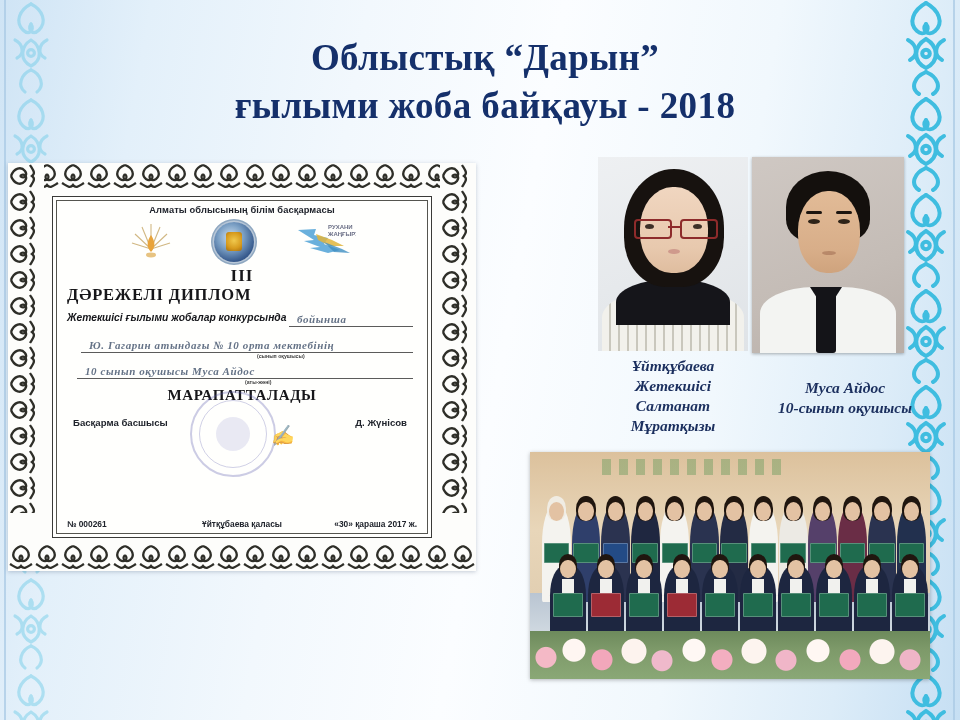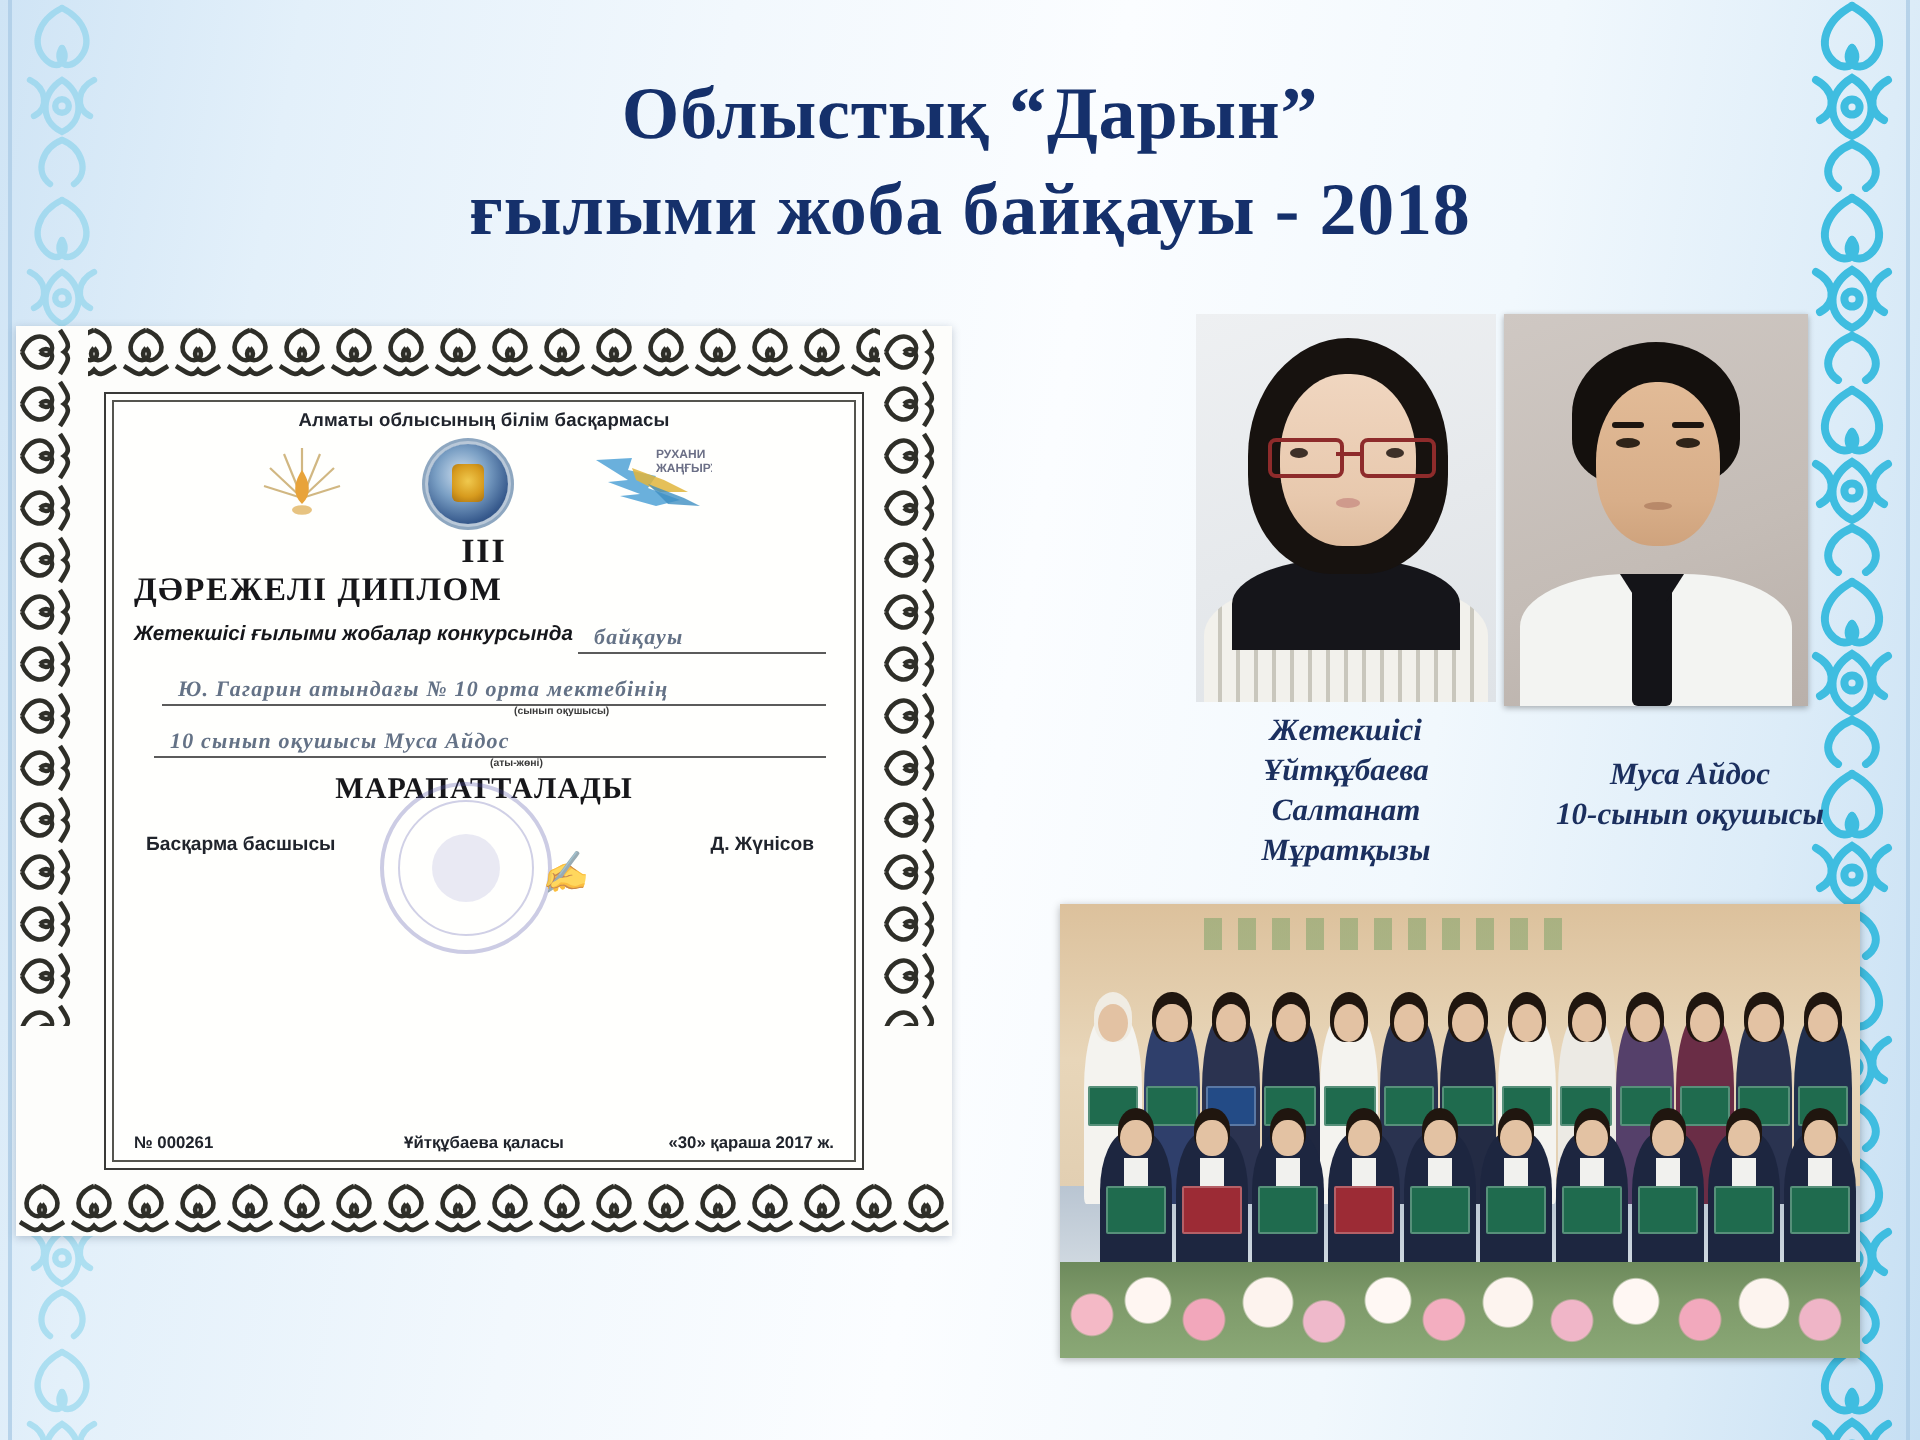--- a/index.html
+++ b/index.html
@@ -20,21 +20,21 @@
   
   #title{
     position:absolute;left:120px;top:34px;width:730px;text-align:center;
     font-family:"Liberation Serif", serif;font-weight:bold;
     color:#15306b;font-size:37px;line-height:1.30;
     letter-spacing:.4px;
   }
   #title .l2{display:block;}
   
   #diploma{
-    position:absolute;left:8px;top:163px;width:468px;height:455px;
+    position:absolute;left:8px;top:163px;width:468px;height:408px;
     background:#fdfdfb;box-shadow:0 1px 4px rgba(40,60,90,.25);
     overflow:hidden;
   }
   .dip-orn{position:absolute;background-repeat:repeat;}
   #dip-orn-t{left:0;top:0;right:0;height:27px;}
   #dip-orn-b{left:0;bottom:0;right:0;height:27px;}
   #dip-orn-l{left:0;top:0;bottom:0;width:36px;}
   #dip-orn-r{right:0;top:0;bottom:0;width:36px;}
   #dip-inner{
     position:absolute;left:44px;top:33px;right:44px;bottom:33px;
@@ -254,21 +254,21 @@
             </svg>
           </div>
         </div>
 
         <div class="dip-degree">III</div>
         <div class="dip-title2">ДӘРЕЖЕЛІ  ДИПЛОМ</div>
 
         <div class="fline">
           <span class="lbl">Жетекшісі ғылыми жобалар конкурсында</span>
           <span class="rule" style="left:222px;right:4px"></span>
-          <span class="hw" style="left:230px">байқауы</span>
+          <span class="hw" style="left:230px">бойынша</span>
         </div>
 
 
         <div class="fline" style="margin-top:9px">
           <span class="rule" style="left:14px;right:4px"></span>
           <span class="hw" style="left:22px">Ю. Гагарин атындағы № 10 орта мектебінің</span>
           <span class="sub" style="left:190px;top:16px">(сынып оқушысы)</span>
         </div>
 
         <div class="fline" style="margin-top:9px">
@@ -325,22 +325,22 @@
     <div class="p-face" style="left:46px;top:34px;width:62px;height:82px;
          background:linear-gradient(180deg,#e2bb97 0%,#d8ae89 72%,#cfa37d 100%);"></div>
     <div style="position:absolute;left:56px;top:62px;width:12px;height:5px;border-radius:50%;background:#2e2318;"></div>
     <div style="position:absolute;left:86px;top:62px;width:12px;height:5px;border-radius:50%;background:#2e2318;"></div>
     <div style="position:absolute;left:54px;top:54px;width:16px;height:3px;border-radius:2px;background:#1c1510;"></div>
     <div style="position:absolute;left:84px;top:54px;width:16px;height:3px;border-radius:2px;background:#1c1510;"></div>
     <div style="position:absolute;left:70px;top:94px;width:14px;height:4px;border-radius:50%;background:#b07f62;opacity:.8;"></div>
   </div>
 
   <div class="caption" id="cap-teacher">
+    <div>Ұйтқұбаева</div>
     <div>Жетекшісі</div>
-    <div>Ұйтқұбаева</div>
     <div>Салтанат</div>
     <div>Мұратқызы</div>
   </div>
 
   <div class="caption" id="cap-student">
     <div>Муса Айдос</div>
     <div>10-сынып оқушысы</div>
   </div>
 
   <div class="photo" id="photo-group">

